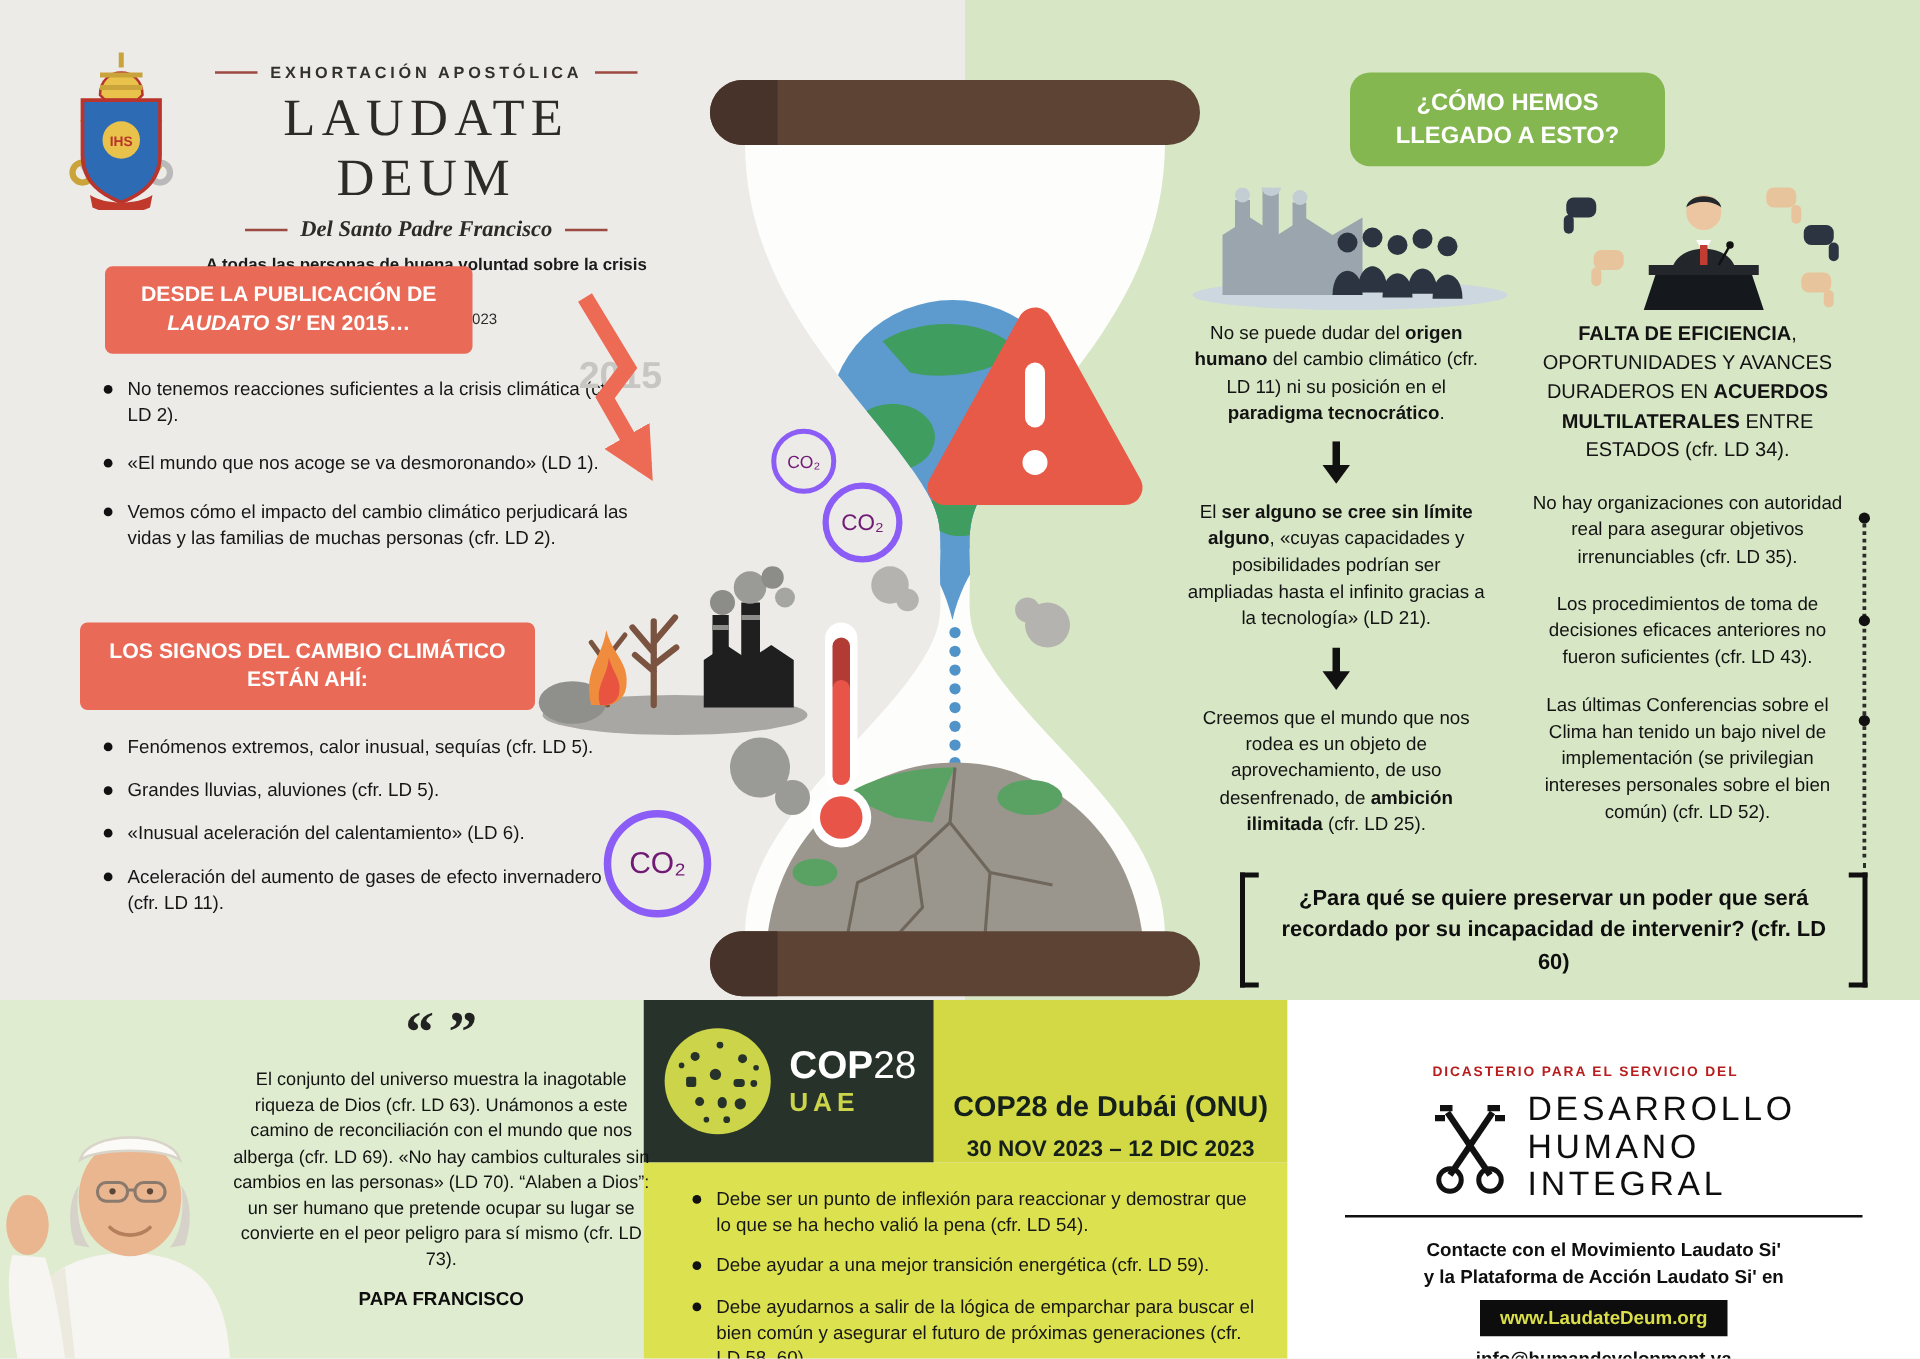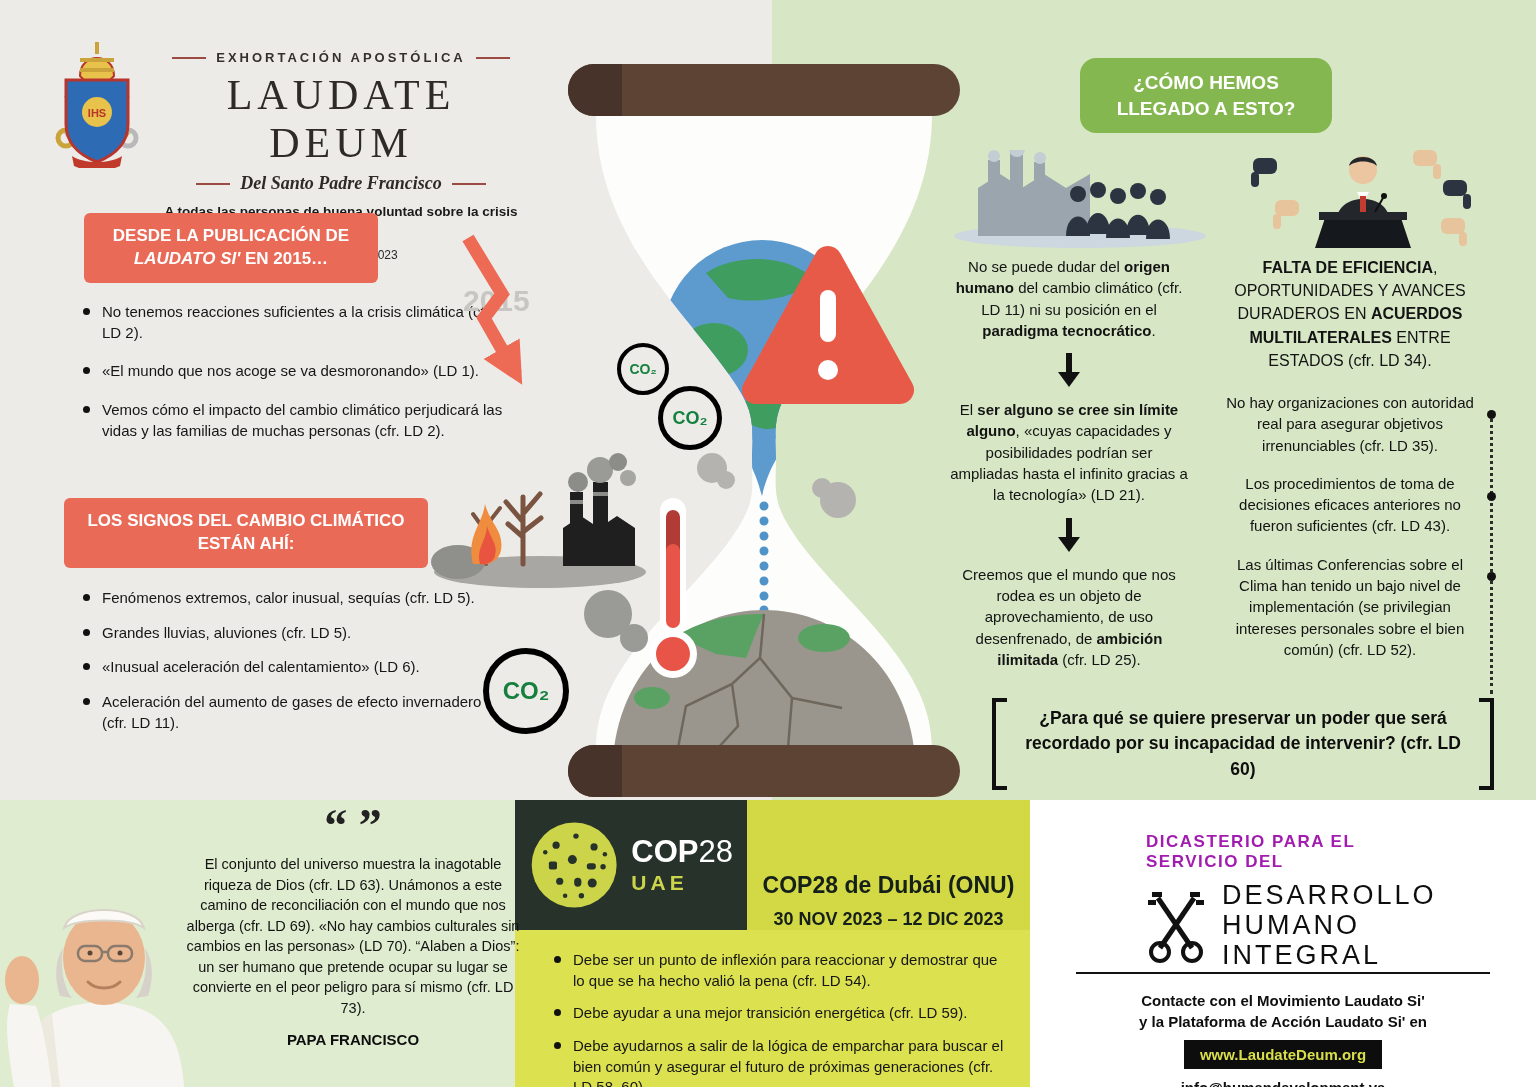--- a/index.html
+++ b/index.html
@@ -38,21 +38,21 @@
 
   
   ul.dots { list-style:none; }
   ul.dots li { position:relative; padding-left:24px; font-size:15px; line-height:1.38; color:#161616; }
   ul.dots li::before { content:""; position:absolute; left:5px; top:6px; width:7px; height:7px;
                        border-radius:50%; background:#111; }
   .sp18 li { margin-bottom:18px; } .sp14 li { margin-bottom:14px; } .sp12 li { margin-bottom:12px; }
 
   .year { font-size:30px; font-weight:bold; color:#c8c6c2; }
 
-  .co2 { border-radius:50%; border:4px solid #000000; color:#15803d; font-weight:bold;
+  .co2 { border-radius:50%; border:4px solid #8b5cf6; color:#701a75; font-weight:normal;
          display:flex; align-items:center; justify-content:center; background:transparent; }
 
   
   .flowcol { left:950px; top:256px; width:238px; text-align:center; }
   .flowp { font-size:15px; line-height:1.42; color:#131313; margin-bottom:12px; }
   .darrow { display:block; margin:2px auto 12px auto; }
   .rightcol { left:1224px; top:256px; width:252px; text-align:center; }
   .rheading { font-size:16px; line-height:1.45; color:#131313; margin-bottom:20px; }
   .rpoint { font-size:15px; line-height:1.42; color:#131313; margin-bottom:17px; }
   .rail { border-left:3px dotted #2c2c2c; width:0; }
@@ -77,21 +77,21 @@
   .copword b { font-weight:bold; } .copword span { font-weight:normal; }
   .uae { color:#ccd549; font-weight:bold; font-size:21px; letter-spacing:4px; margin-top:4px; }
   .coptitle { left:747px; top:800px; width:283px; height:130px; display:flex; flex-direction:column;
               justify-content:center; align-items:center; text-align:center; color:#15201a;margin-top:36px; }
   .coptitle .t1 { font-size:23px; font-weight:bold; }
   .coptitle .t2 { font-size:18px; font-weight:bold; margin-top:10px; }
   .copbullets { left:515px; top:930px; width:515px; padding:20px 18px 0 34px; }
   .copbullets li { color:#15201a; }
 
   .dicast { left:1146px; top:832px; width:300px; }
-  .dkicker { font-size:17px; font-weight:bold; letter-spacing:1.5px; color:#a21caf; margin-bottom:8px; }
+  .dkicker { font-size:11px; font-weight:bold; letter-spacing:1.5px; color:#b91c1c; margin-bottom:8px;margin-top:20px; }
   .drow { display:flex; gap:16px; align-items:center; }
   .dname { font-size:27px; letter-spacing:3px; color:#0e0e0e; line-height:1.12; }
   .foot-hr { left:1076px; top:972px; width:414px; border-top:2px solid #111; }
   .contact { left:1060px; top:990px; width:446px; text-align:center; font-weight:bold; font-size:15px;
              color:#0e0e0e; line-height:1.4; }
   .webbox { display:inline-block; background:#0d0d0d; color:#d9de4a; font-weight:bold;
             font-size:15px; padding:4px 16px; margin-top:8px; }
   .email { margin-top:8px; font-weight:bold; font-size:15px; }
 </style>
 </head>

